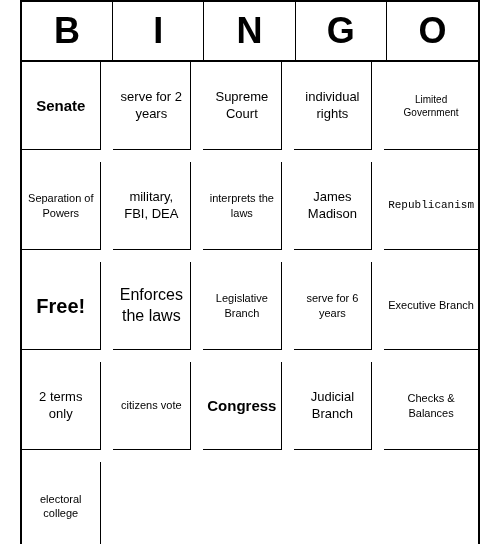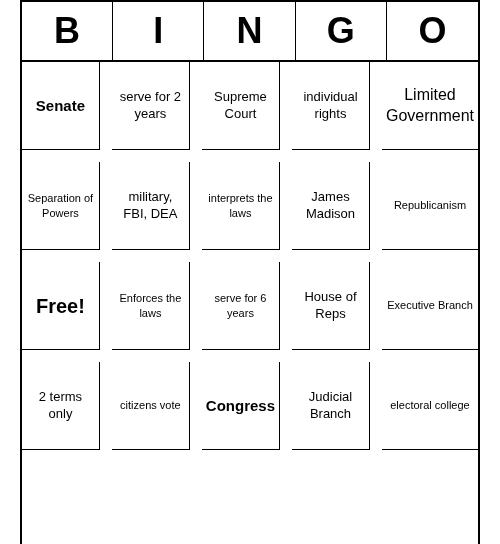--- a/index.html
+++ b/index.html
@@ -73,30 +73,31 @@
       <div class="bingo-header-cell">I</div>
       <div class="bingo-header-cell">N</div>
       <div class="bingo-header-cell">G</div>
       <div class="bingo-header-cell">O</div>
     </div>
   <div class="bingo-grid">
   <div class="bingo-cell large-text">Senate</div>
       <div class="bingo-cell">serve for 2 years</div>
       <div class="bingo-cell">Supreme Court</div>
       <div class="bingo-cell">individual rights</div>
-      <div class="bingo-cell" style="font-size: 16px;">Limited Government</div>
+      <div class="bingo-cell" style="font-size: 10px;">Limited Government</div>
       <div class="bingo-cell" style="font-size: 11px;">Separation of Powers</div>
       <div class="bingo-cell">military, FBI, DEA</div>
       <div class="bingo-cell" style="font-size: 11px;">interprets the laws</div>
       <div class="bingo-cell">James Madison</div>
-      <div class="bingo-cell" style="font-size: 11px;">Republicanism</div>
+      <div class="bingo-cell" style="font-size: 11px; font-family: Liberation Mono, monospace;">Republicanism</div>
       <div class="bingo-cell free">Free!</div>
-      <div class="bingo-cell" style="font-size: 11px;">Enforces the laws</div>
+      <div class="bingo-cell" style="font-size: 16px;">Enforces the laws</div>
+      <div class="bingo-cell" style="font-size: 11px;">Legislative Branch</div>
       <div class="bingo-cell" style="font-size: 11px;">serve for 6 years</div>
-      <div class="bingo-cell">House of Reps</div>
       <div class="bingo-cell" style="font-size: 11px;">Executive Branch</div>
       <div class="bingo-cell">2 terms only</div>
       <div class="bingo-cell" style="font-size: 11px;">citizens vote</div>
       <div class="bingo-cell large-text">Congress</div>
       <div class="bingo-cell">Judicial Branch</div>
+      <div class="bingo-cell" style="font-size: 11px;">Checks &amp; Balances</div>
       <div class="bingo-cell" style="font-size: 11px;">electoral college</div>
     </div>
 </div>
 
 </body></html>

